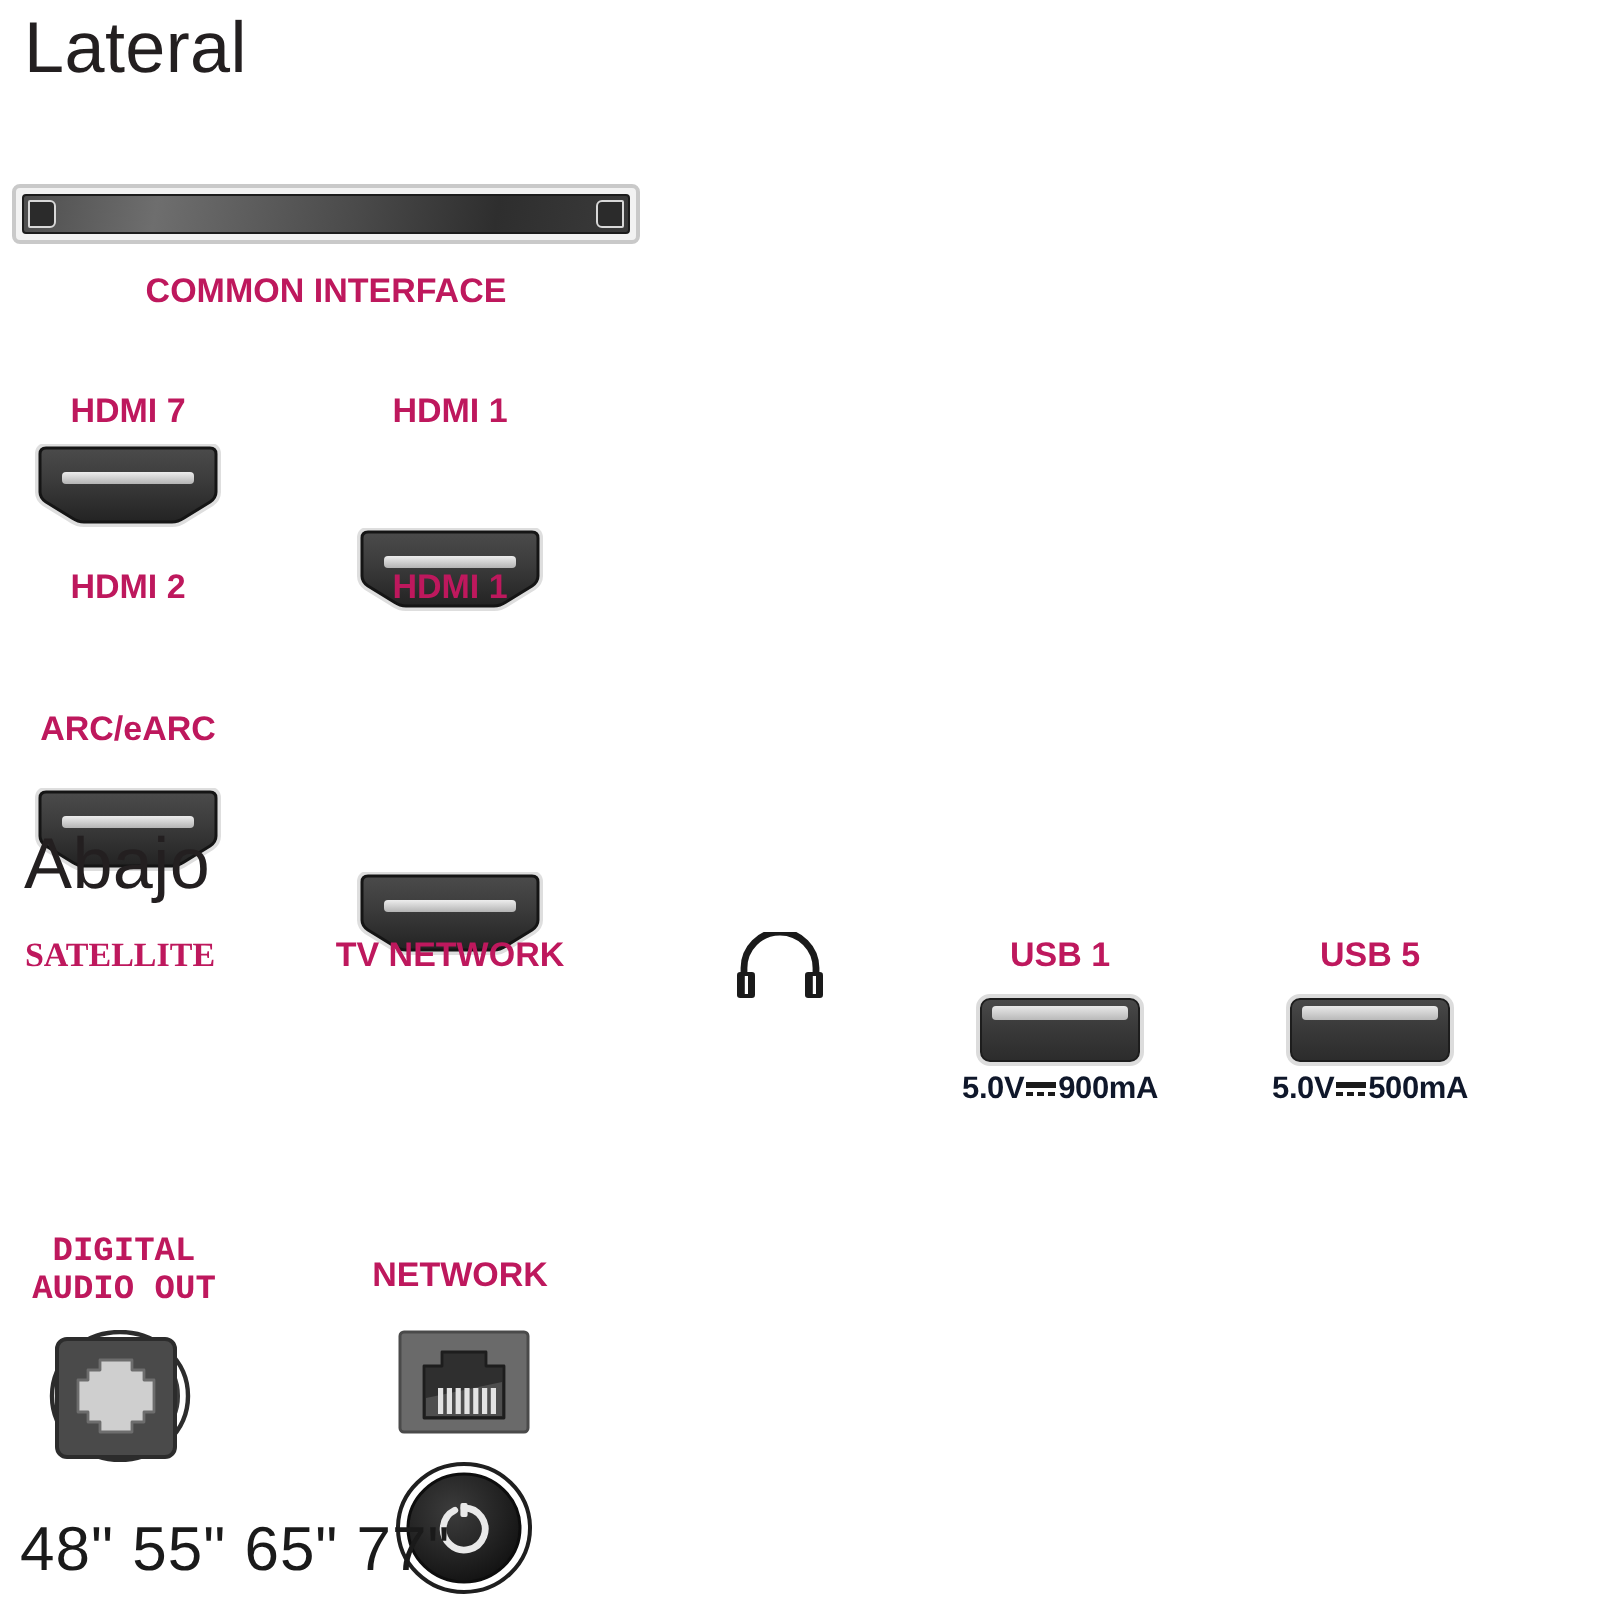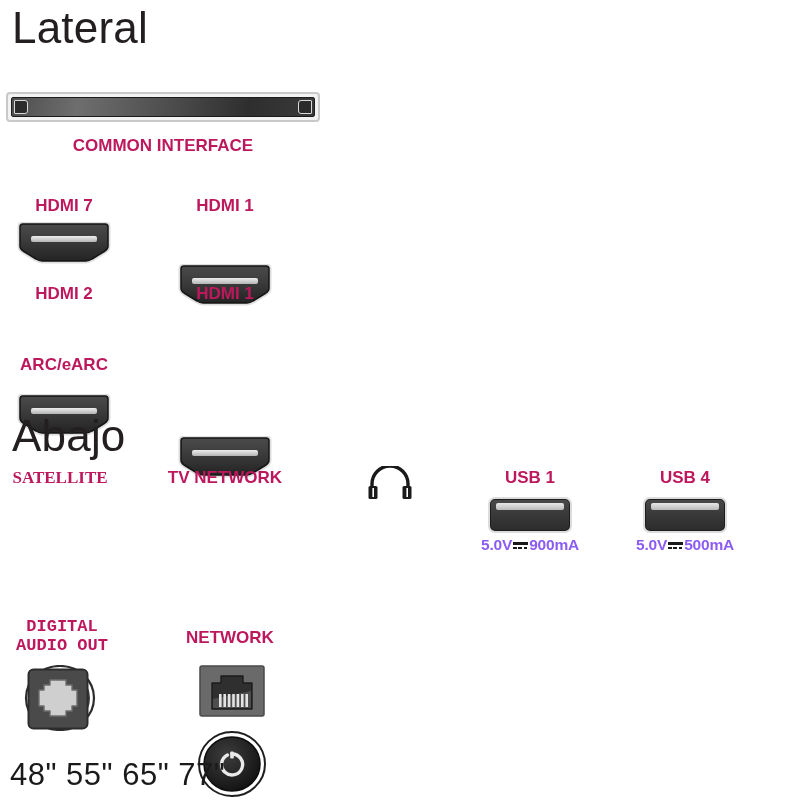--- a/index.html
+++ b/index.html
@@ -16,21 +16,21 @@
     font-family: "Liberation Sans", sans-serif;
     color: #1a1a1a;
     -webkit-font-smoothing: antialiased;
   }
   .abs { position: absolute; }
 
   
   .section-title {
     font-family: "Liberation Sans", sans-serif;
     font-weight: 300;
-    font-size: 44px;
+    font-size: 36px;
     letter-spacing: 0.2px;
     color: #231f20;
     line-height: 1;
     white-space: nowrap;
   }
 
   
   .caption {
     font-family: "Liberation Sans", sans-serif;
     font-weight: bold;
@@ -38,21 +38,21 @@
     color: #be185d;
     line-height: 1.12;
     white-space: nowrap;
     text-align: center;
   }
   .caption.two-line { white-space: normal; }
   .rating {
     font-family: "Liberation Sans", sans-serif;
     font-weight: bold;
     font-size: 15.5px;
-    color: #8b5cf6;
+    color: #0f172a;
     white-space: nowrap;
     text-align: center;
     letter-spacing: -0.2px;
   }
   .dcsym {
     display: inline-block;
     width: 15px;
     height: 9px;
     position: relative;
     vertical-align: middle;
@@ -255,21 +255,21 @@
 </div>
 
 <div class="abs caption" style="left:470px; top:468px; width:120px;">USB 1</div>
 <div class="abs usb" style="left:488px; top:497px;">
   <div class="usb-bar"></div>
 </div>
 <div class="abs rating" style="left:450px; top:536px; width:160px;">
   <span>5.0V</span><span class="dcsym"></span><span>900mA</span>
 </div>
 
-<div class="abs caption" style="left:625px; top:468px; width:120px;">USB 4</div>
+<div class="abs caption" style="left:625px; top:468px; width:120px;">USB 5</div>
 <div class="abs usb" style="left:643px; top:497px;">
   <div class="usb-bar"></div>
 </div>
 <div class="abs rating" style="left:605px; top:536px; width:160px;">
   <span>5.0V</span><span class="dcsym"></span><span>500mA</span>
 </div>
 
 <div class="abs caption two-line" style="left:0px; top:617px; width:124px;font-family:Liberation Mono, monospace;">
   <span>DIGITAL</span><br>
   <span>AUDIO OUT</span>

